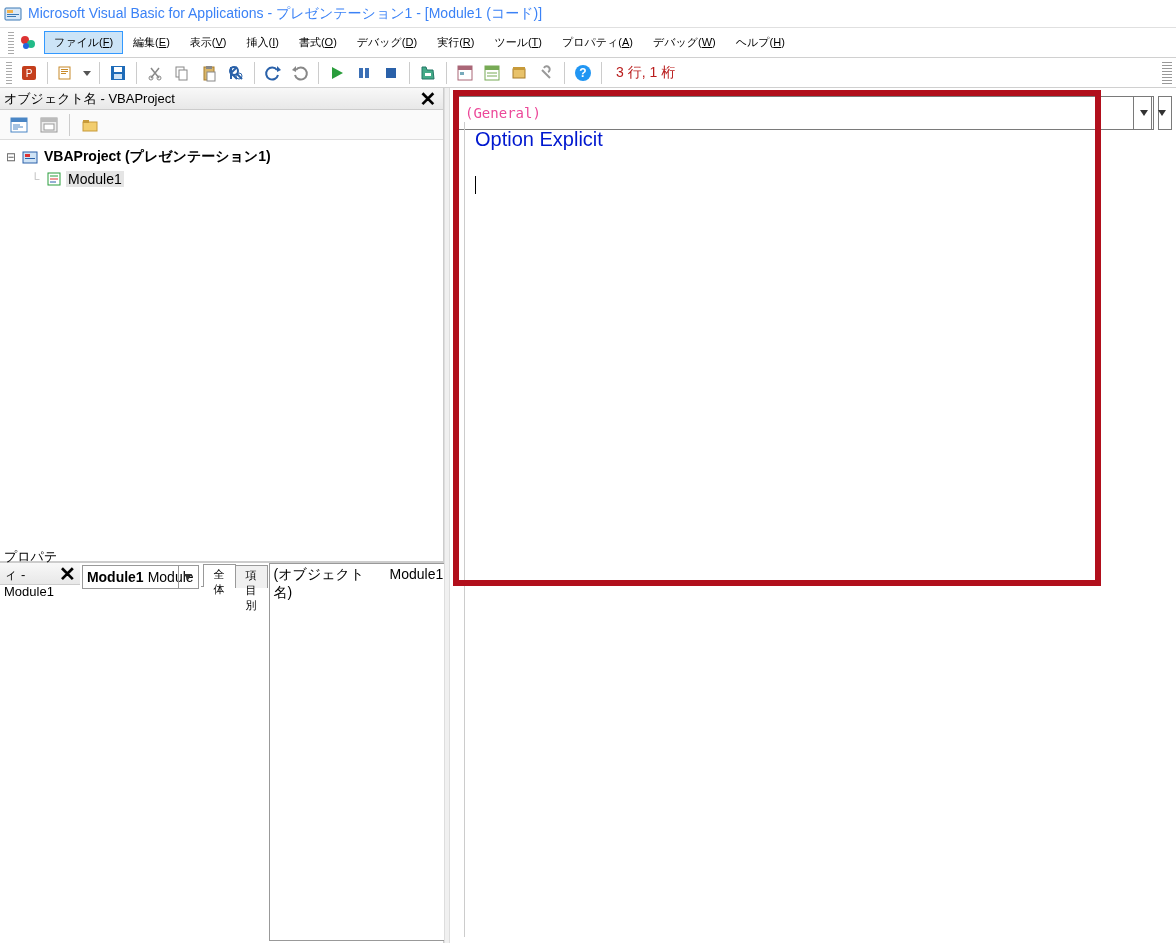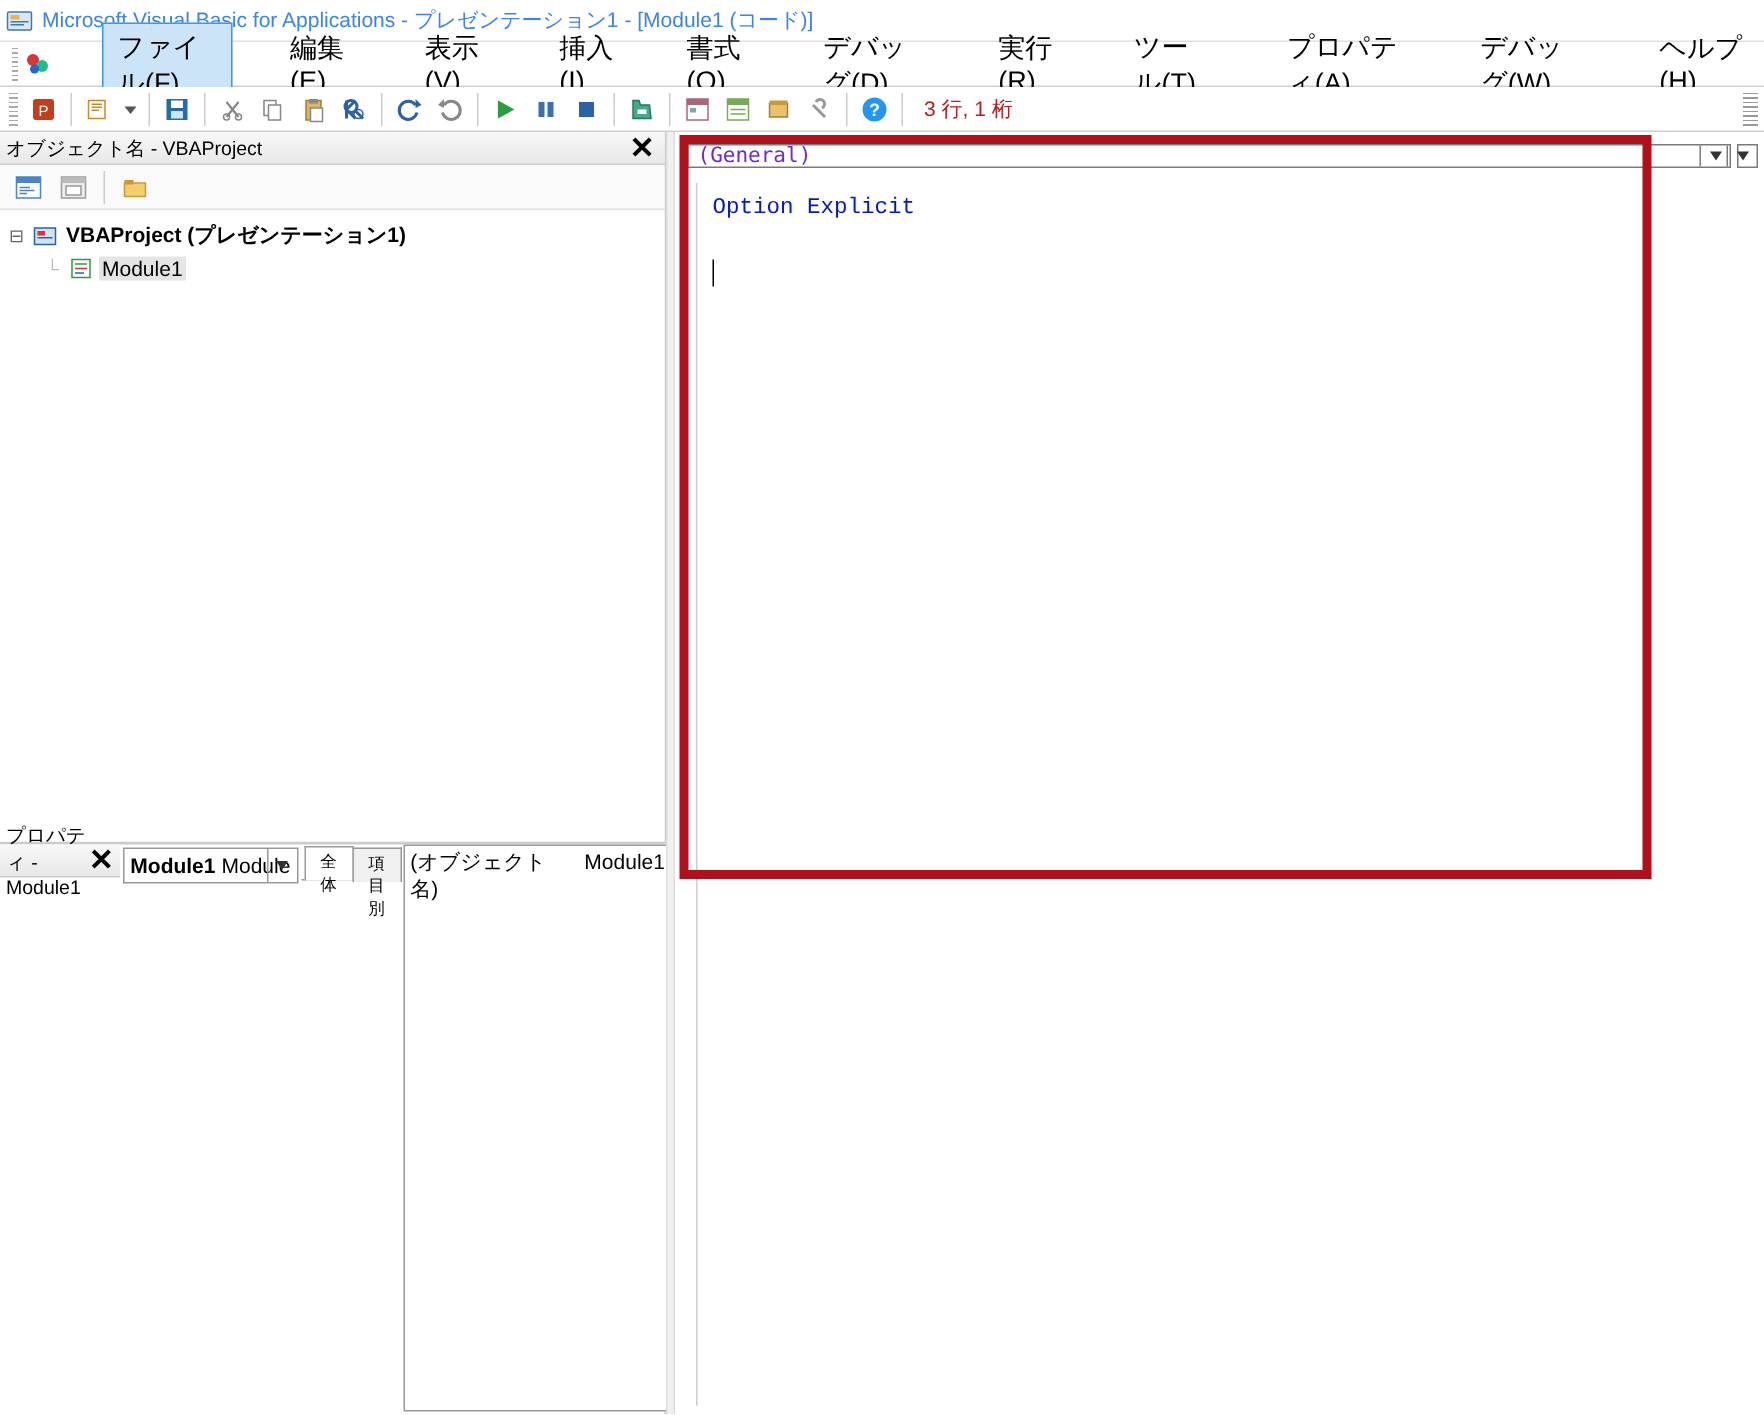--- a/index.html
+++ b/index.html
@@ -35,22 +35,21 @@
     align-items: center;
     padding: 0 4px;
     background: #fff;
     border-bottom: 1px solid #d0d0d0;
   }
   .menu-bar .vb-grip { width: 6px; height: 22px; margin: 0 4px; background: repeating-linear-gradient(to bottom,#aaa 0,#aaa 1px,transparent 1px,transparent 3px); }
   .menu-icon { width: 20px; height: 20px; margin-right: 6px; display:flex;align-items:center;justify-content:center;}
   .menu-item {
     padding: 4px 10px;
     cursor: default;
-    font-size: 18px;
-    margin-left: 28px;
+    font-size: 11px;
   }
   .menu-item.selected { background:#cce4f7; border:1px solid #3399ff; padding:3px 9px;}
   .menu-item u { text-decoration: underline; }
   
   .toolbar {
     height: 30px;
     display: flex;
     align-items: center;
     padding: 0 4px;
     background: #fff;
@@ -129,31 +128,31 @@
   .props-row{ display:flex; height:22px; font-size:14px;}
   .props-cell-name{ width:116px; padding:2px 4px;}
   .props-cell-val{ flex:1; padding:2px 4px;}
   
   .code-area{ flex:1; position:relative; background:#fff; overflow:hidden;}
   .highlight-box{ position:absolute; left:3px; top:2px; width:648px; height:496px; border:6px solid #b10f1c; pointer-events:none; z-index:5;}
   .code-top{
     position:absolute; left:8px; right:4px; top:8px; height:22px; display:flex; gap:4px;
   }
   .code-combo{
-    flex:1; height:16px; border:1px solid #7a7a7a; background:#fff; position:relative; display:flex; align-items:center; padding:0 6px;
-    font-family:"Consolas","MS Gothic",monospace; font-size:14px; color:#6d28d9;
+    flex:1; height:34px; border:1px solid #7a7a7a; background:#fff; position:relative; display:flex; align-items:center; padding:0 6px;
+    font-family:"Consolas","MS Gothic",monospace; font-size:14px; color:#ec4899;
   }
   .code-combo.right{ max-width:24px; flex:none;}
   .code-combo .combo-arrow{border-left:1px solid #7a7a7a;}
   .code-body{
     position:absolute; left:14px; right:6px; top:34px; bottom:6px;
     border-left:1px solid #ccc;
     padding:6px 10px;
-    font-family:Liberation Mono, monospace;
-    font-size:15px;
+    font-family:Liberation Sans, sans-serif;
+    font-size:20px;
     line-height:22px;
     white-space:pre;
   }
   .kw{ color:#0018cf;}
   .caret{ border-left:1px solid #000; height:18px; display:inline-block; vertical-align:middle;}
 </style>
 </head>
 <body>
 
 <div class="title-bar">

